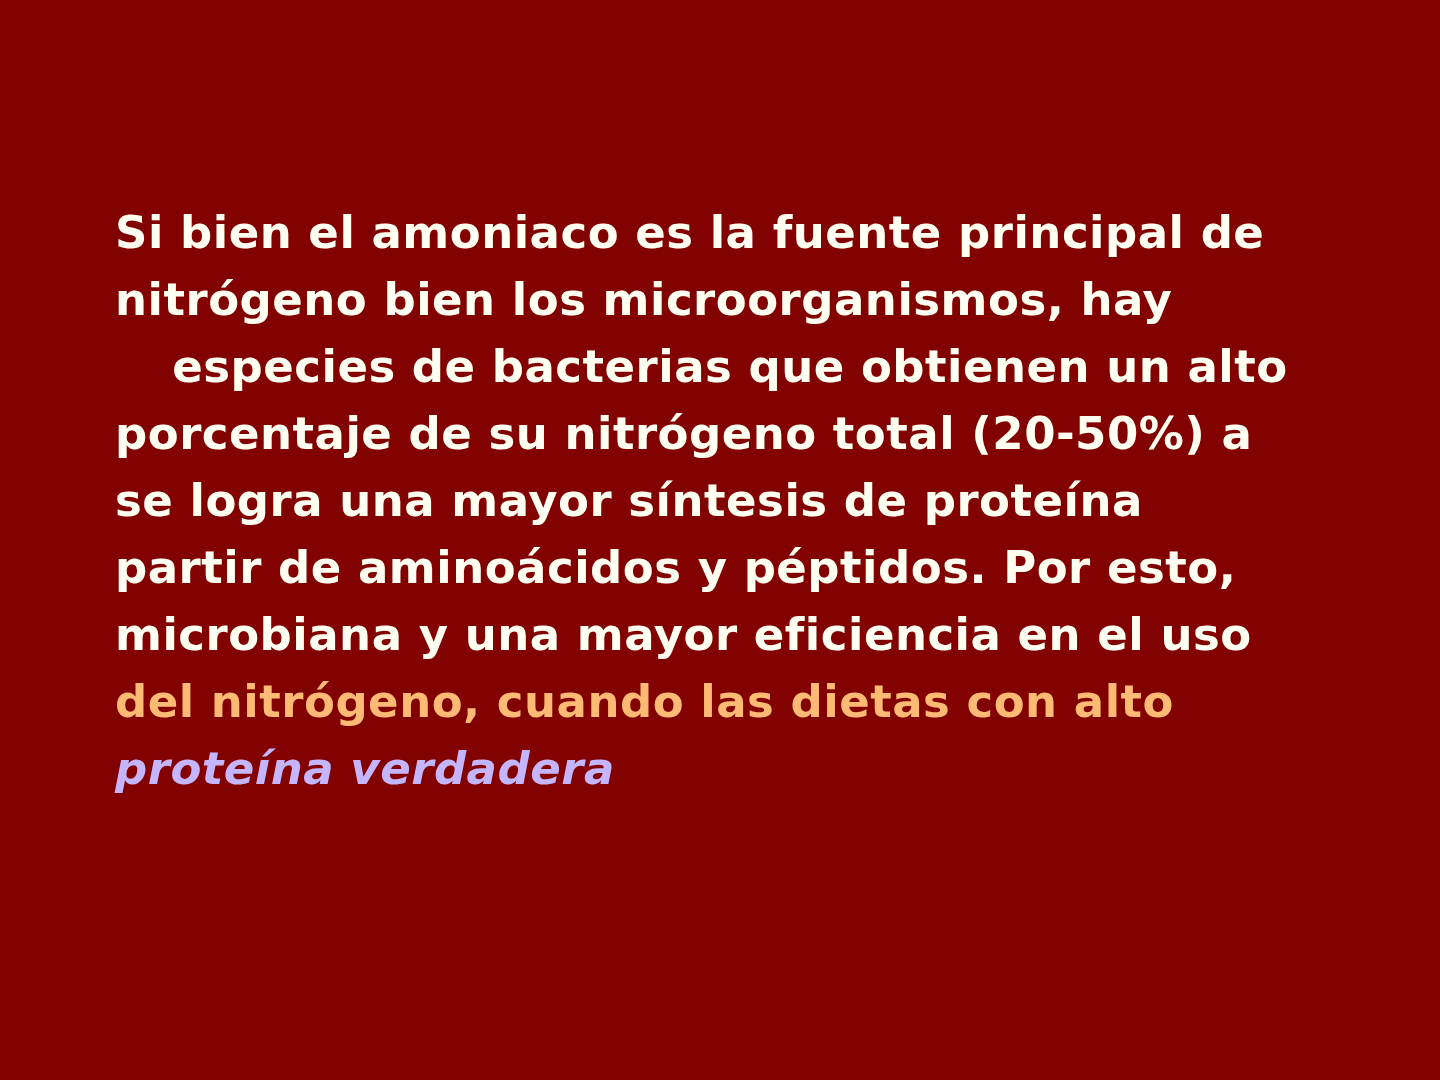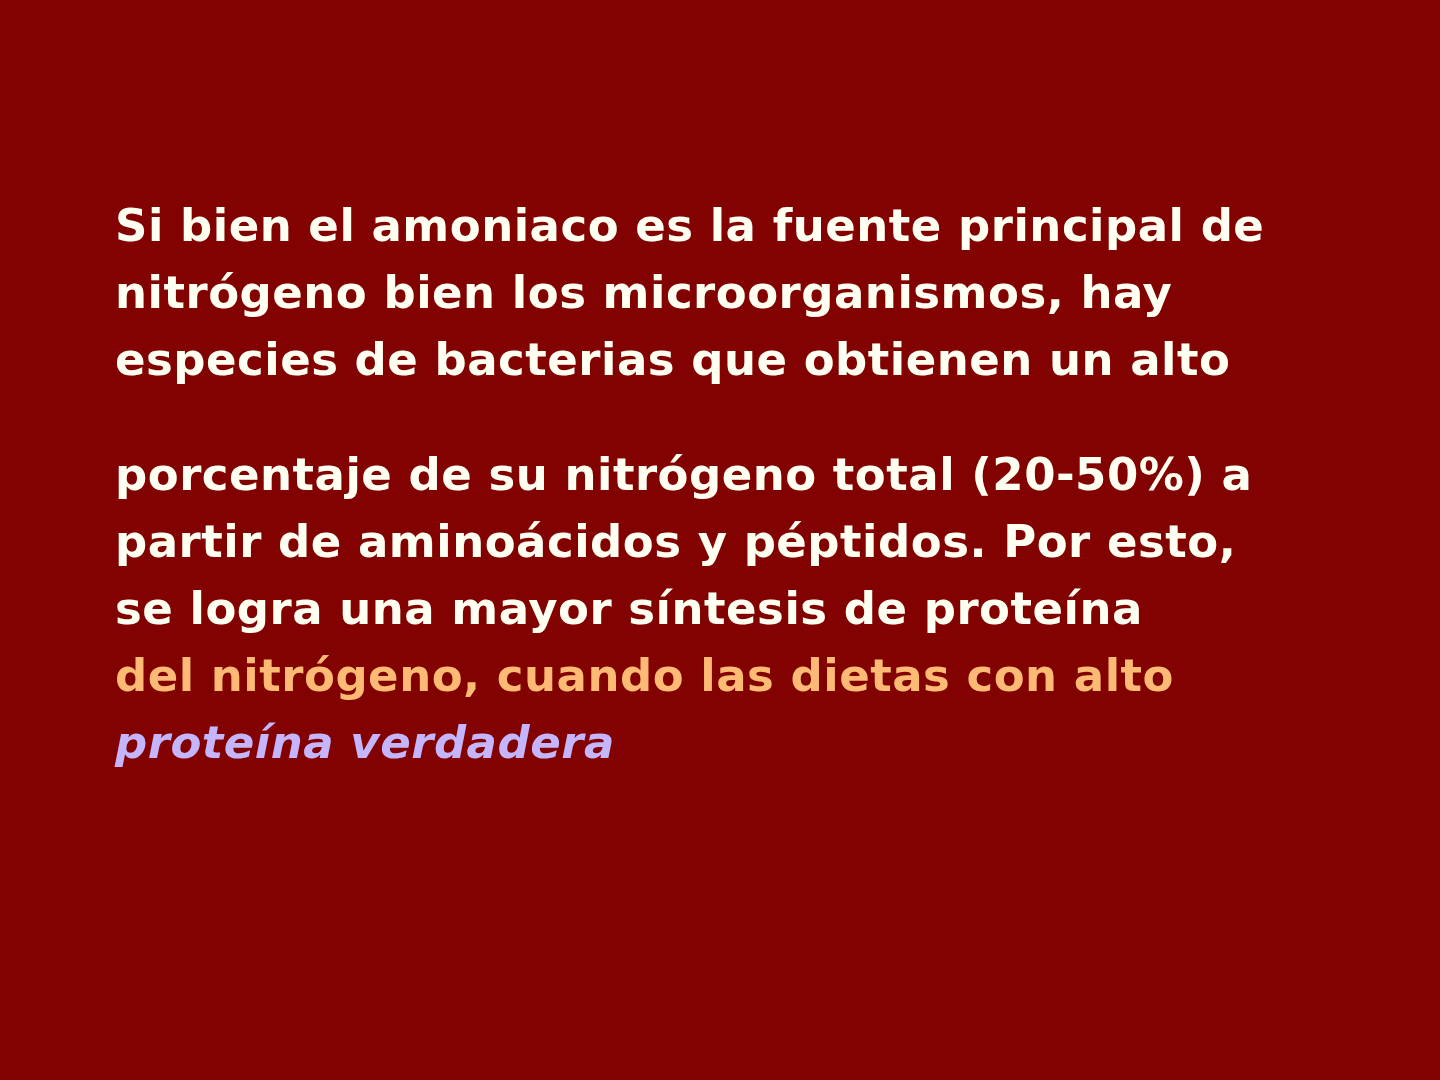--- a/index.html
+++ b/index.html
@@ -14,39 +14,40 @@
   }
   .slide {
     position: relative;
     width: 1440px;
     height: 1080px;
     background: #820202; 
   }
   .text-block {
     position: absolute;
     left: 115px;
-    top: 192px;
+    top: 199px;
     width: 1230px;
   }
   .line {
     color: #fffff2; 
     font-size: 45px;
     font-weight: bold;
     line-height: 67px;
     white-space: nowrap;
     letter-spacing: 0.5px;
   }
 </style>
 </head>
 <body>
 
 <div class="slide" style="background: rgb(130, 2, 2);">
   <div class="text-block">
     <div class="line" style="color: rgb(255, 255, 242);">Si bien el amoniaco es la fuente principal de</div>
     <div class="line" style="color: rgb(255, 255, 242);">nitrógeno bien los microorganismos, hay</div>
-    <div class="line" style="color: rgb(255, 255, 242);">especies de bacterias que obtienen un alto</div>
-    <div class="line" style="color: rgb(255, 255, 242); margin-top: 48px;">porcentaje de su nitrógeno total (20-50%) a</div>
+    <div class="line" style="color: rgb(255, 255, 242); text-align: center;">especies de bacterias que obtienen un alto</div>
+    <div class="line" style="color: rgb(255, 255, 242);">porcentaje de su nitrógeno total (20-50%) a</div>
+    <div class="line" style="color: rgb(255, 255, 242);">se logra una mayor síntesis de proteína</div>
     <div class="line" style="color: rgb(255, 255, 242);">partir de aminoácidos y péptidos. Por esto,</div>
-    <div class="line" style="color: rgb(255, 255, 242);">se logra una mayor síntesis de proteína</div>
+    <div class="line" style="color: rgb(255, 255, 242);">microbiana y una mayor eficiencia en el uso</div>
     <div class="line" style="color: #fdba74;">del nitrógeno, cuando las dietas con alto</div>
     <div class="line" style="color: #c4b5fd; font-style: italic;">proteína verdadera</div>
   </div>
 </div>
 
 </body></html>

